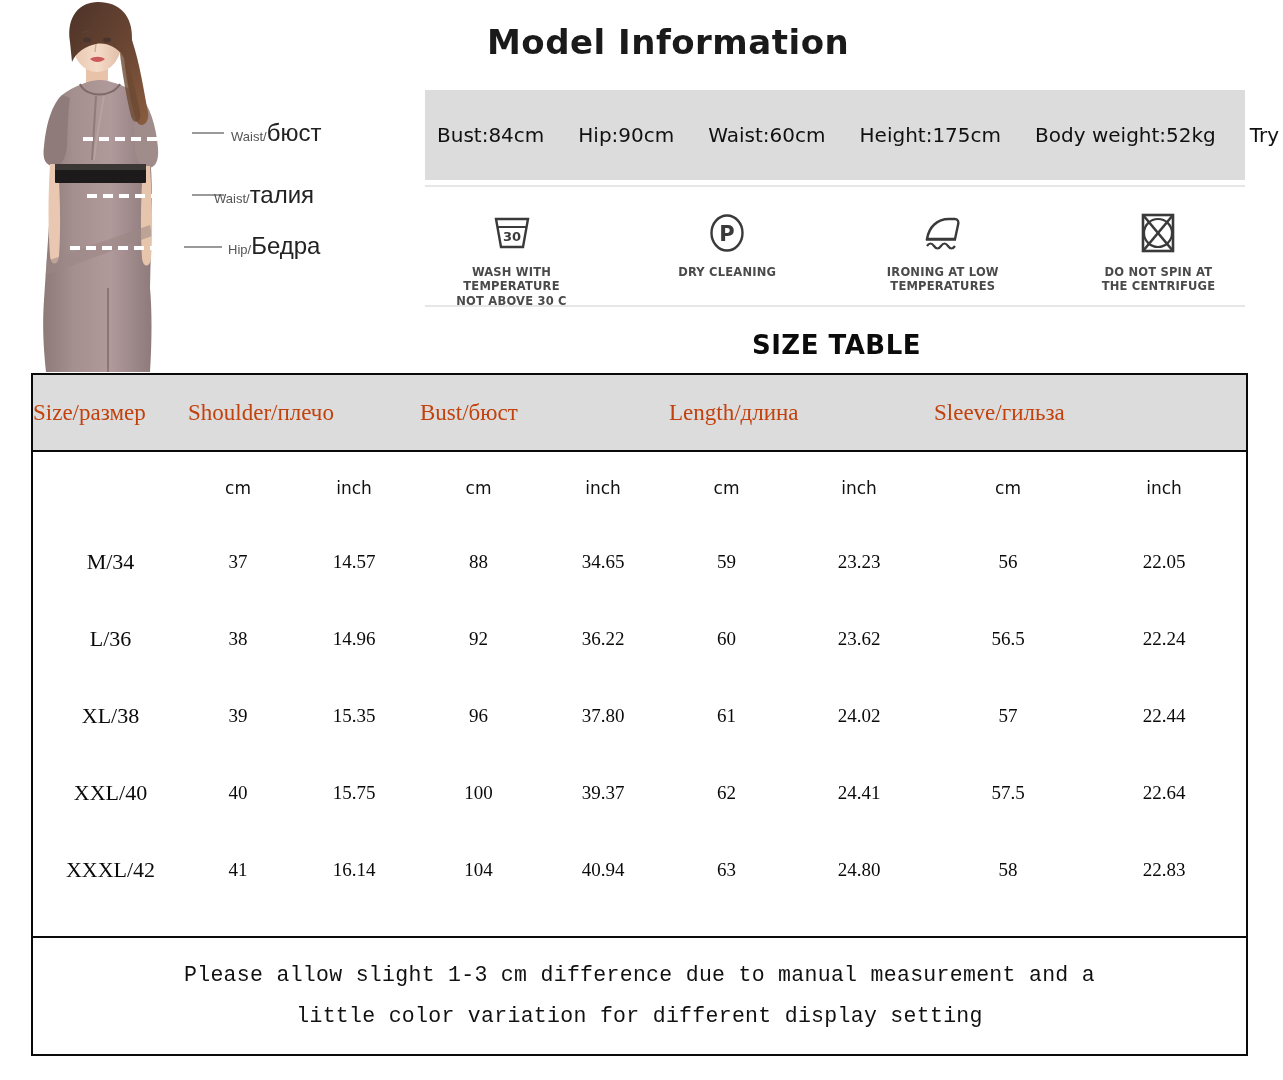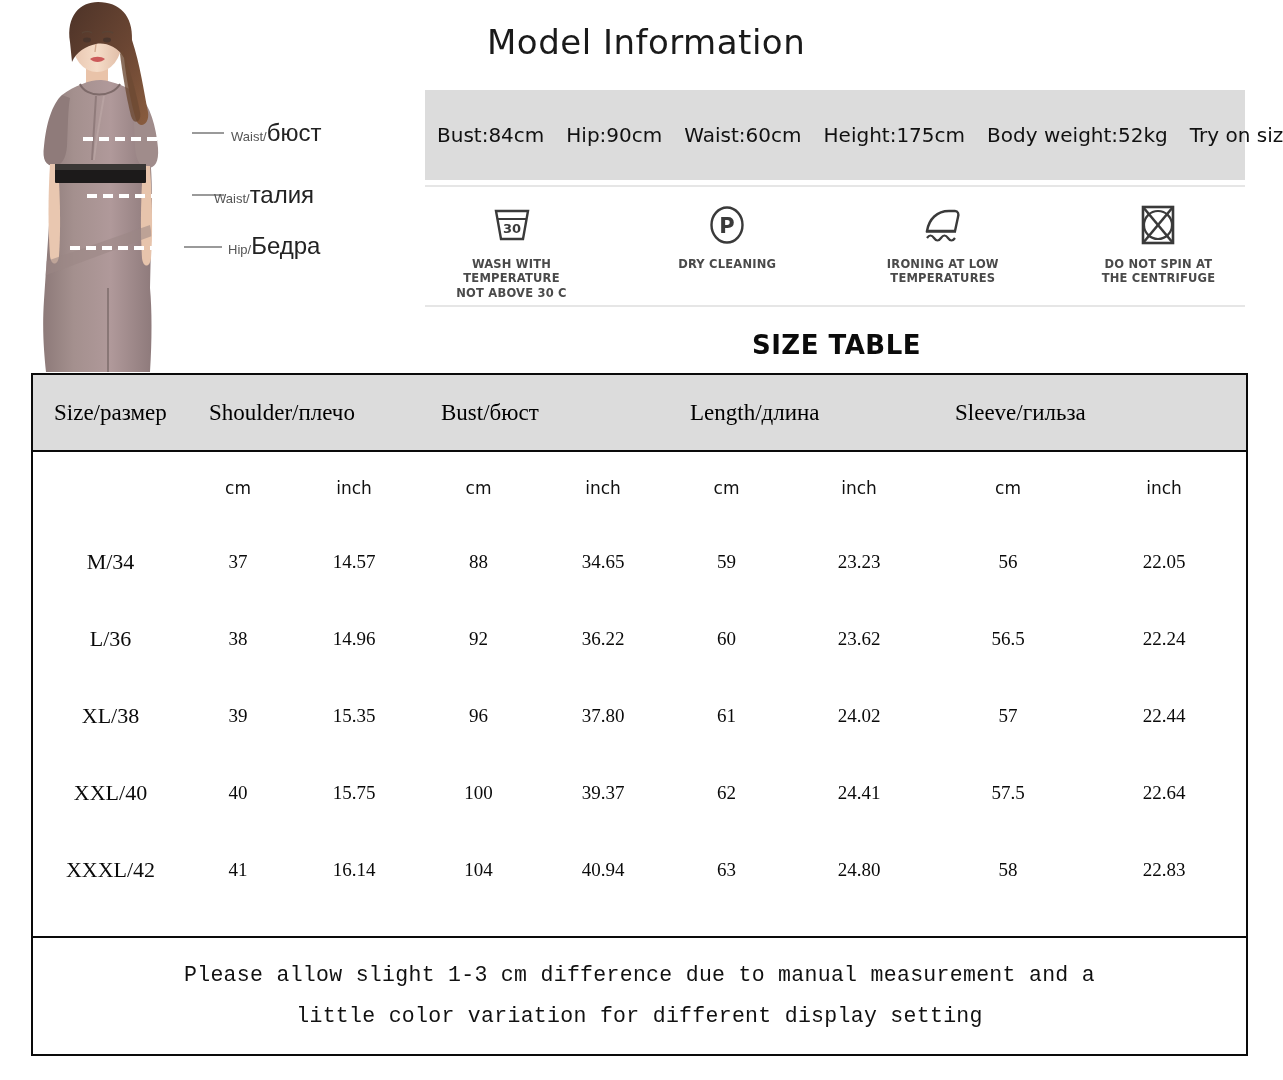--- a/index.html
+++ b/index.html
@@ -25,48 +25,48 @@
   .meas-label .ru { font-size: 24px; color:#222; }
   .leader {
     position:absolute; height:2px; background:#9a9a9a;
   }
 
   
   .mi-title {
     position:absolute; left:487px; top:22px;
     font-size: 34px; color:#1a1a1a;
     font-family: "DejaVu Sans", sans-serif;
-    font-weight: 400;
+    font-weight: 700;
     letter-spacing: 0.5px;
   }
   .mi-band {
     position:absolute; left:425px; top:90px; width:820px; height:90px;
     background:#dcdcdc;
     display:flex; align-items:center;
   }
   .mi-row {
     width:100%;
     padding: 0 10px 0 12px;
     font-size: 20px;
     color:#111;
     font-family: "DejaVu Sans", sans-serif;
-    display:flex; align-items:baseline; gap:0;
+    display:flex; align-items:baseline; gap:12px;
     white-space: nowrap;
   }
   .mi-item { margin-right: 22px; }
   .mi-item:last-child { margin-right:0; }
   .mi-try { margin-right:0; }
 
   
   .care {
     position:absolute; left:425px; top:185px; width:820px; height:122px;
     border-top: 2px solid #e6e6e6;
     border-bottom: 2px solid #e6e6e6;
     display:flex; align-items:flex-start; justify-content:space-between;
-    padding: 14px 4px 0 4px;
+    padding: 22px 4px 0 4px;
     gap: 20px;
   }
   .care-item {
     width: 165px; text-align:center;
     display:flex; flex-direction:column; align-items:center;
   }
   .care-ico { height:48px; display:flex; align-items:center; justify-content:center; }
   .care-txt {
     margin-top:8px;
     font-size: 11.5px; font-weight:700; letter-spacing:0.2px;
@@ -91,23 +91,23 @@
     border: 2px solid #0a0a0a;
     background:#fff;
   }
   table.size { width:100%; border-collapse: collapse; table-layout: fixed; }
   table.size tr.hdr td {
     background:#dcdcdc;
     height: 76px;
     border-bottom: 2px solid #0a0a0a;
     font-family:"Liberation Serif", serif;
     font-size: 23px;
-    color:#000000;
+    color:#c2410c;
     font-weight:400;
-    padding-left: 21px;
+    padding-left: 0;
     text-align:left;
     vertical-align: middle;
   }
   table.size tr.units td {
     height: 72px;
     font-size: 17px;
     font-family:"DejaVu Sans", sans-serif;
     color:#111;
     text-align:center;
     vertical-align: middle;

